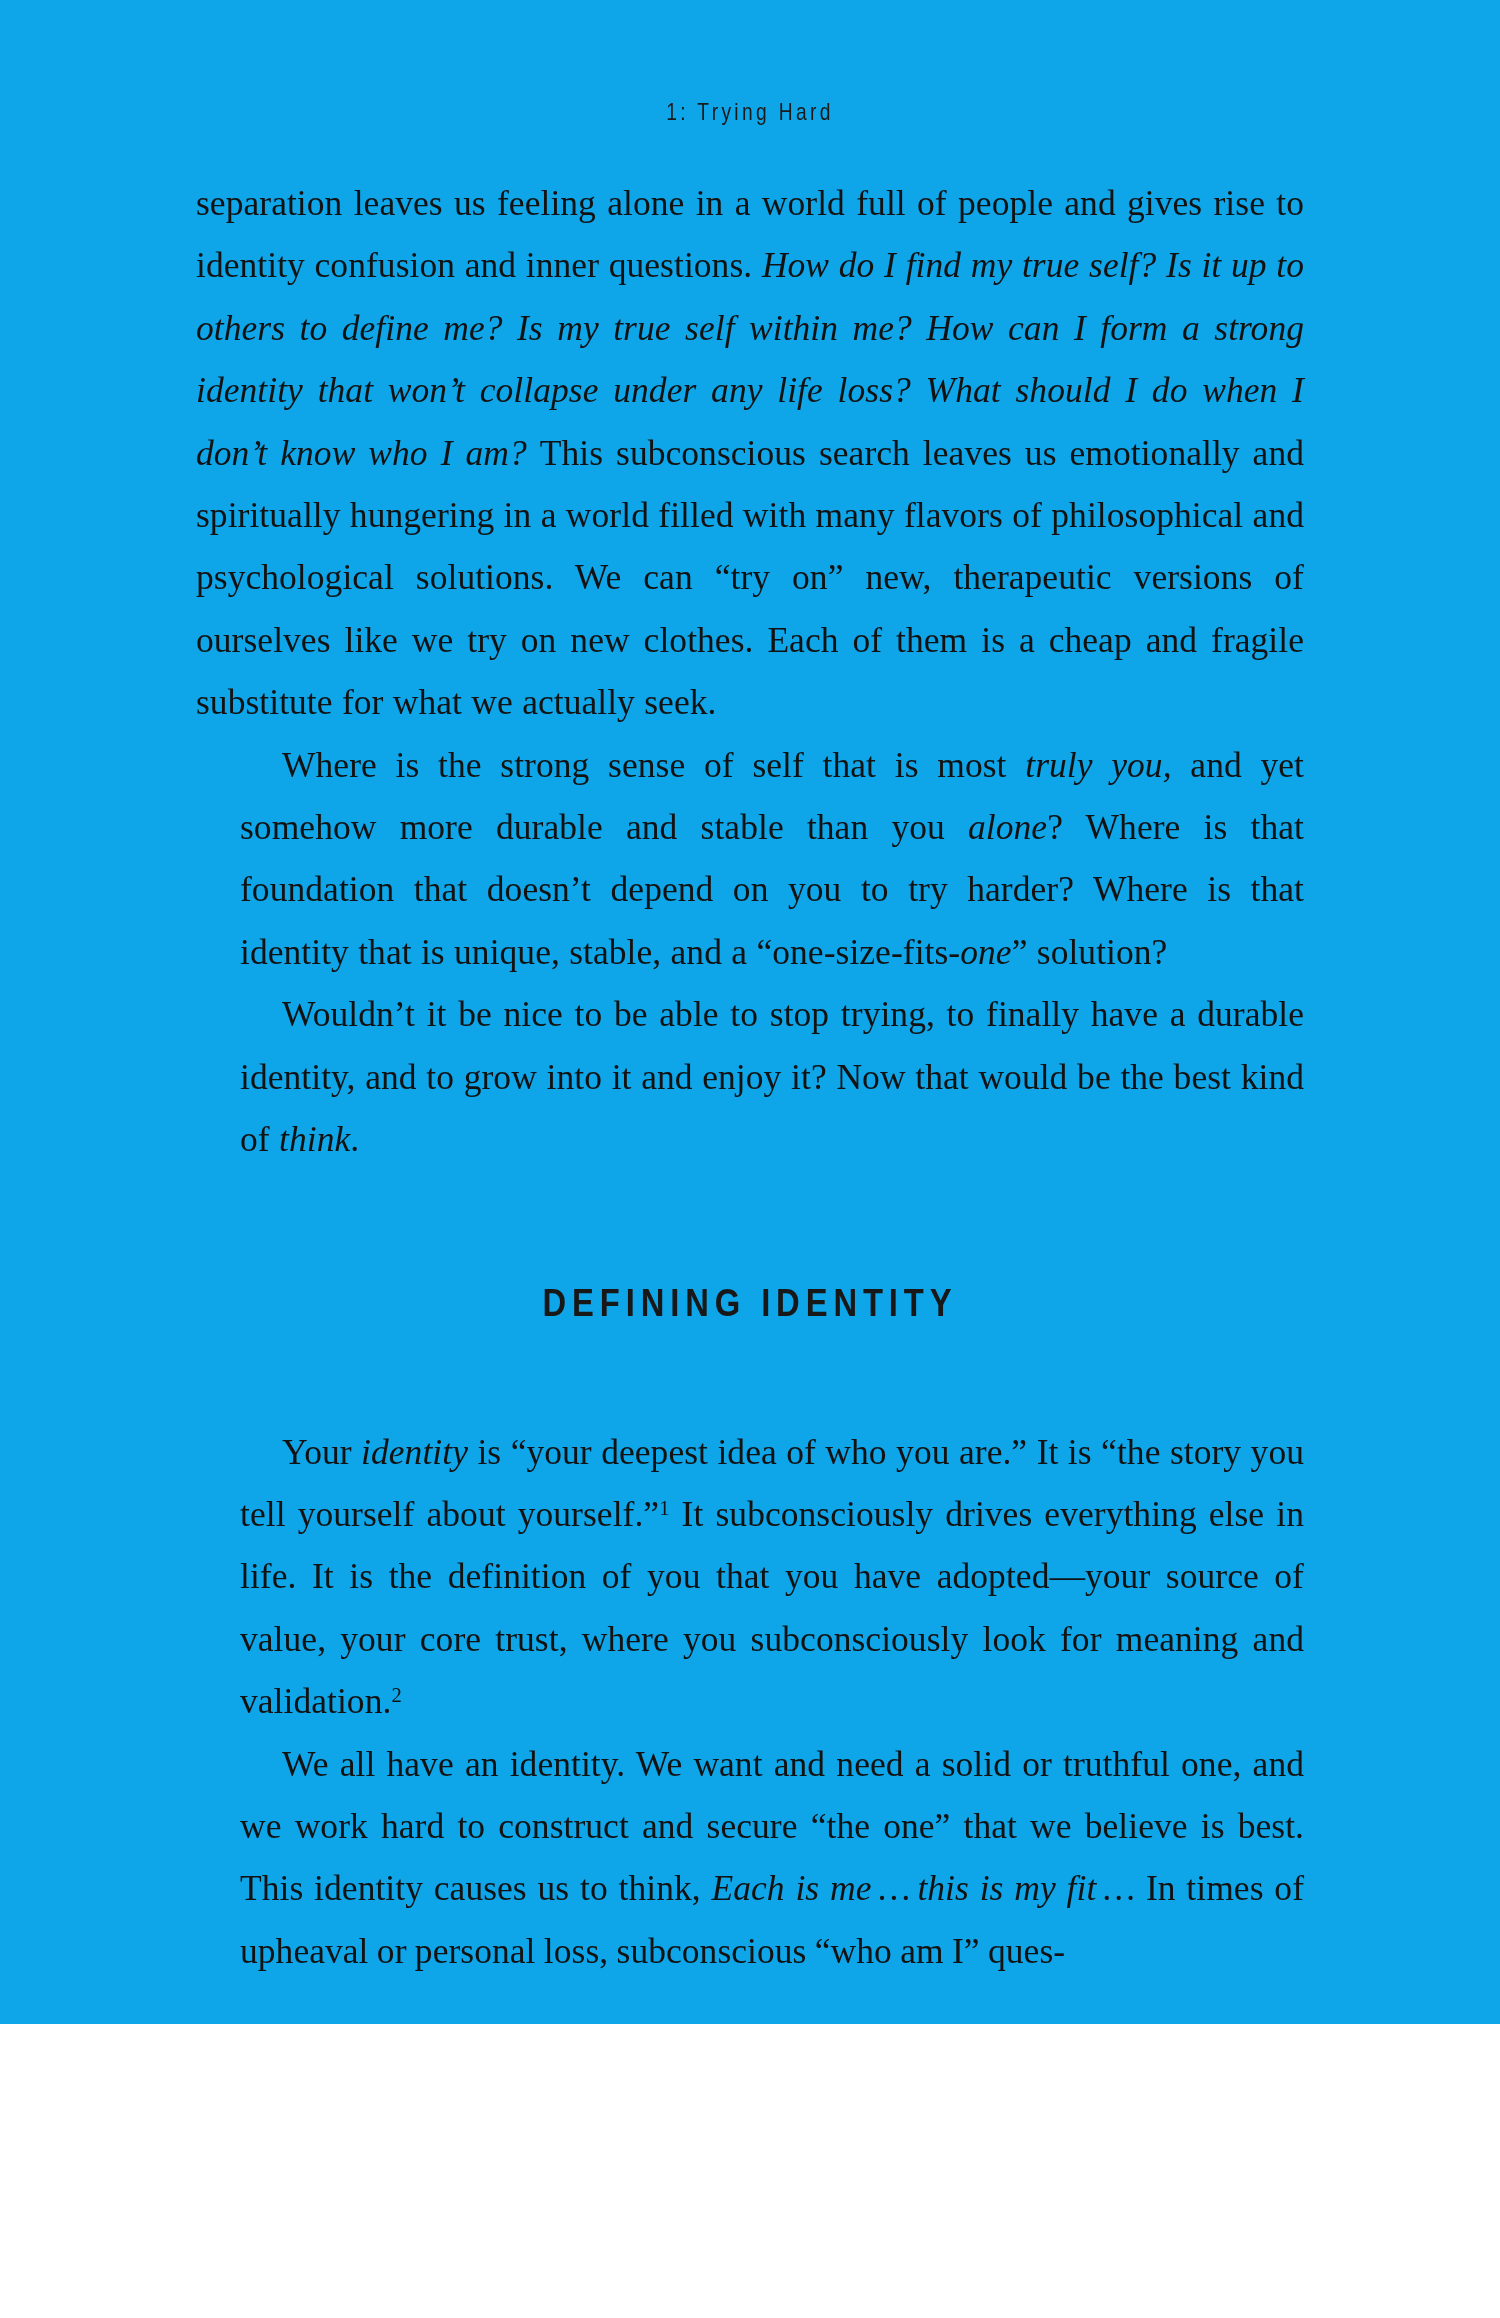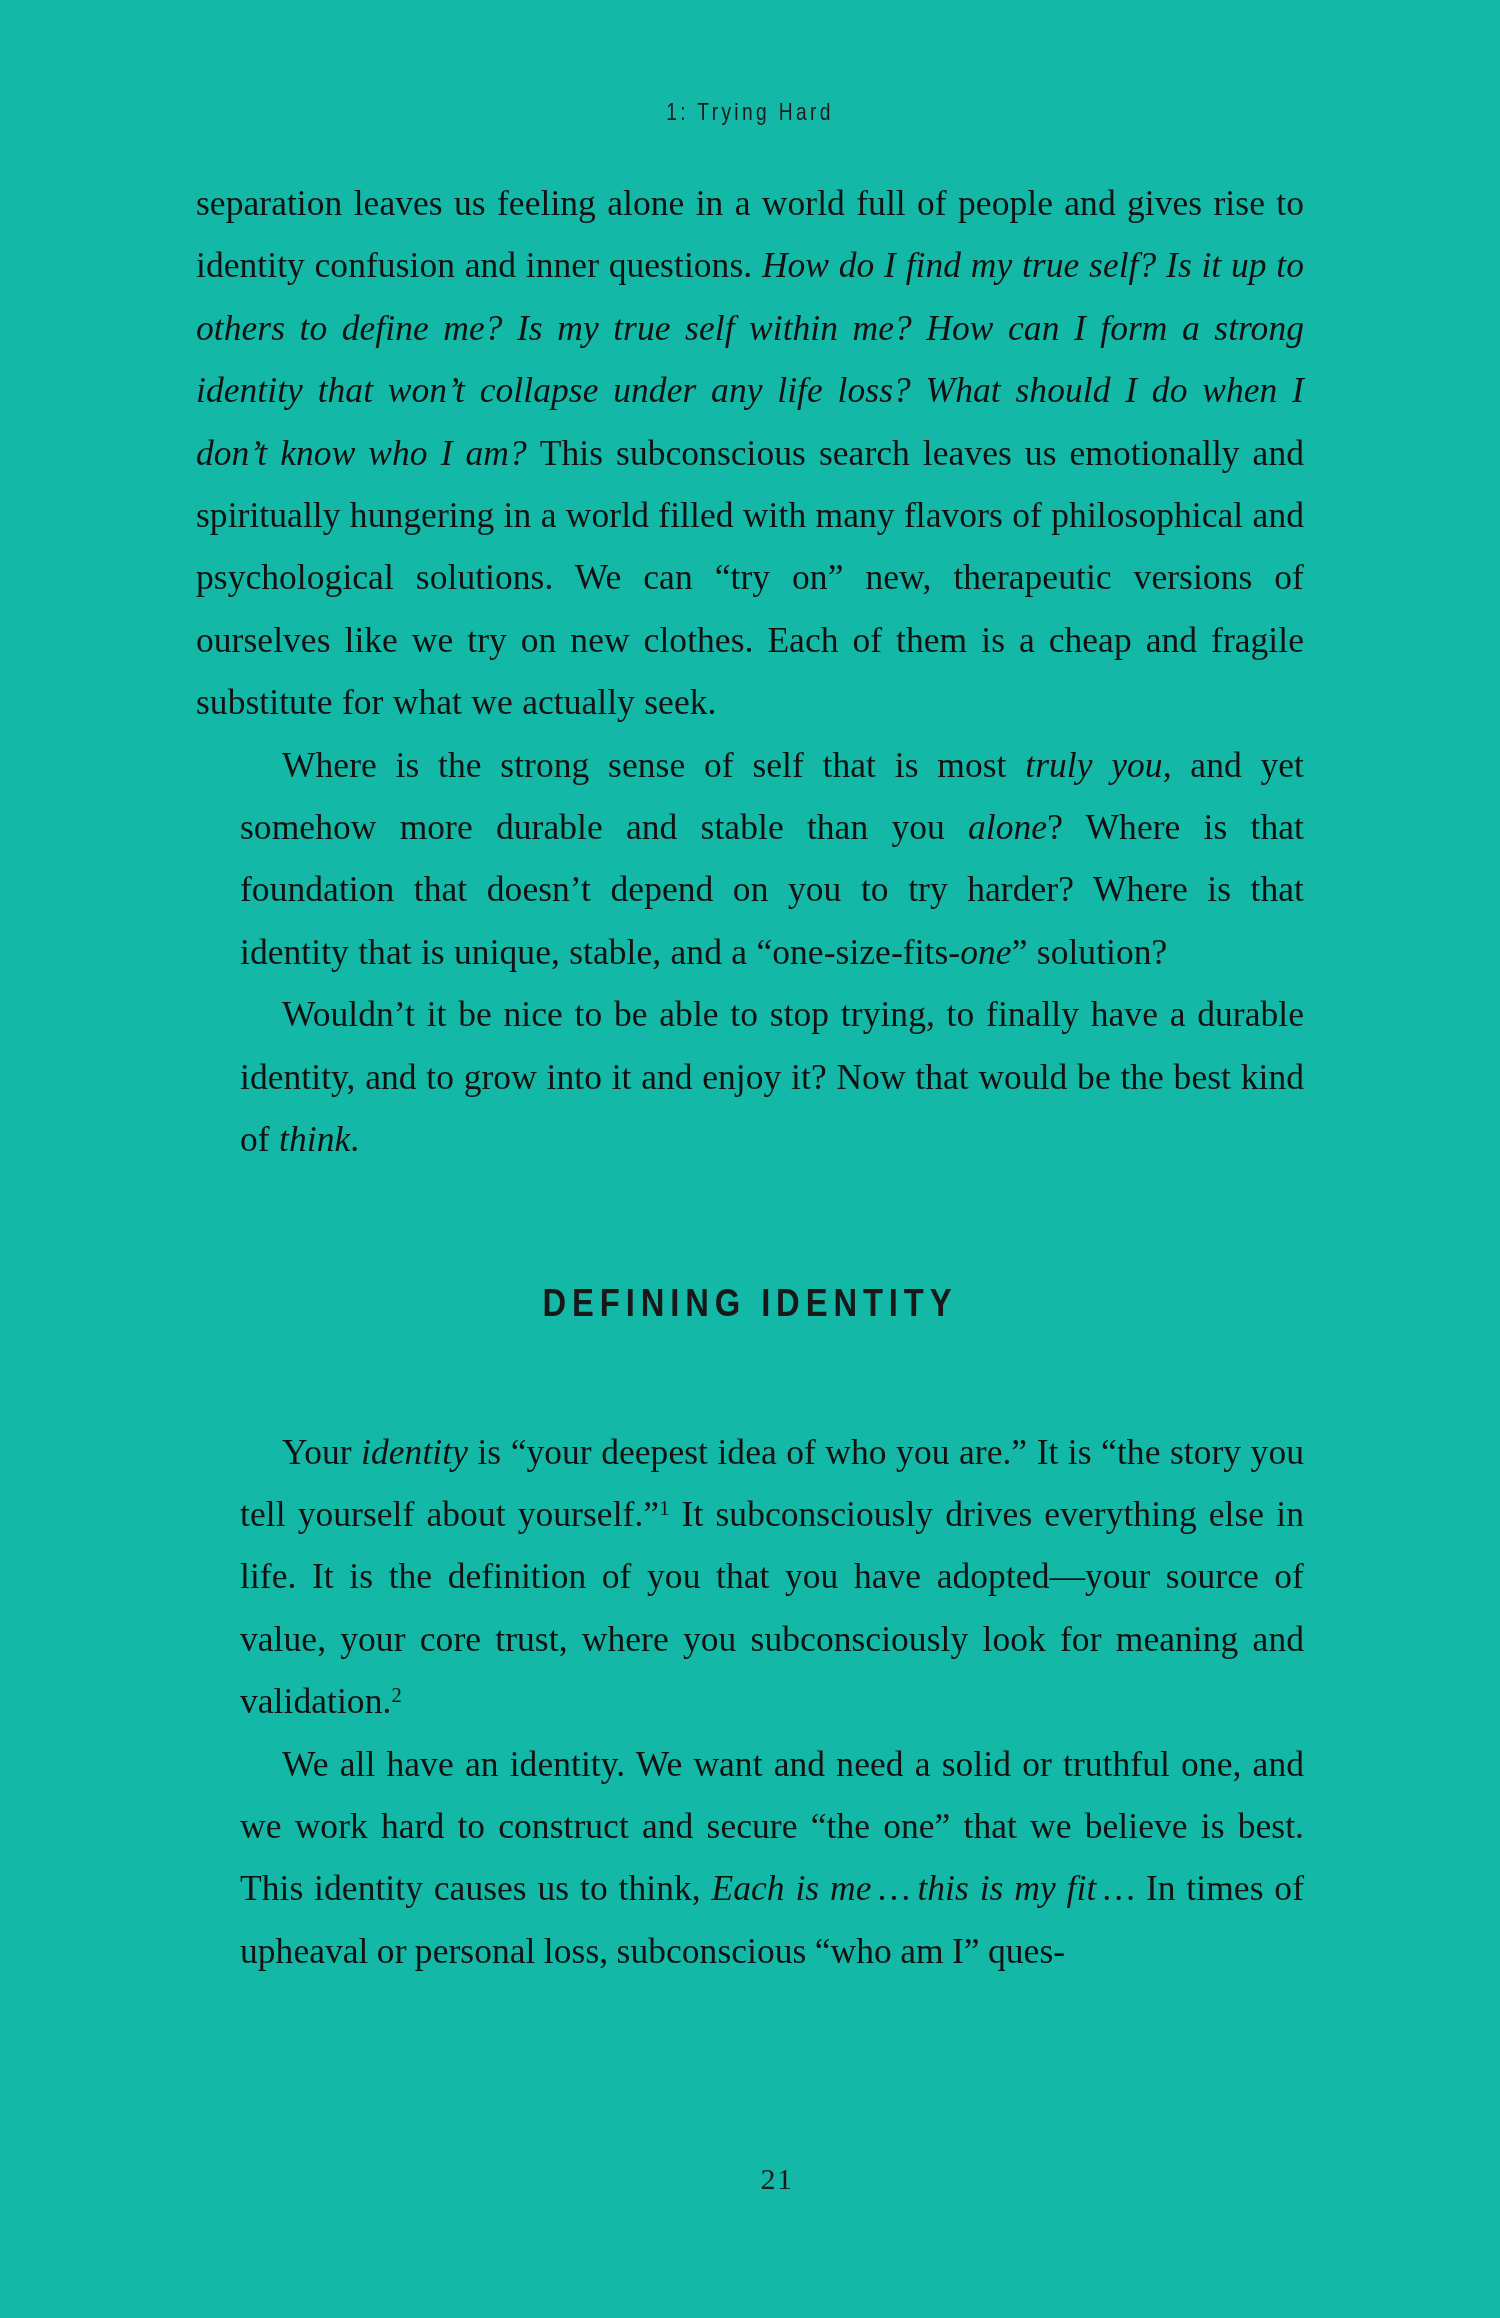--- a/index.html
+++ b/index.html
@@ -3,23 +3,23 @@
 <meta charset="utf-8">
 <style>
   html, body {
     margin: 0;
     padding: 0;
     background: #ffffff;
   }
   .page {
     position: relative;
     width: 1500px;
-    height: 2318px;
+    height: 2024px;
     margin: 0 auto;
-    background: #14b8a6;
+    background: #0ea5e9;
     box-sizing: border-box;
     overflow: hidden;
   }
 
   
   .running-head {
     position: absolute;
     top: 98px;
     left: 0;
     width: 1500px;

